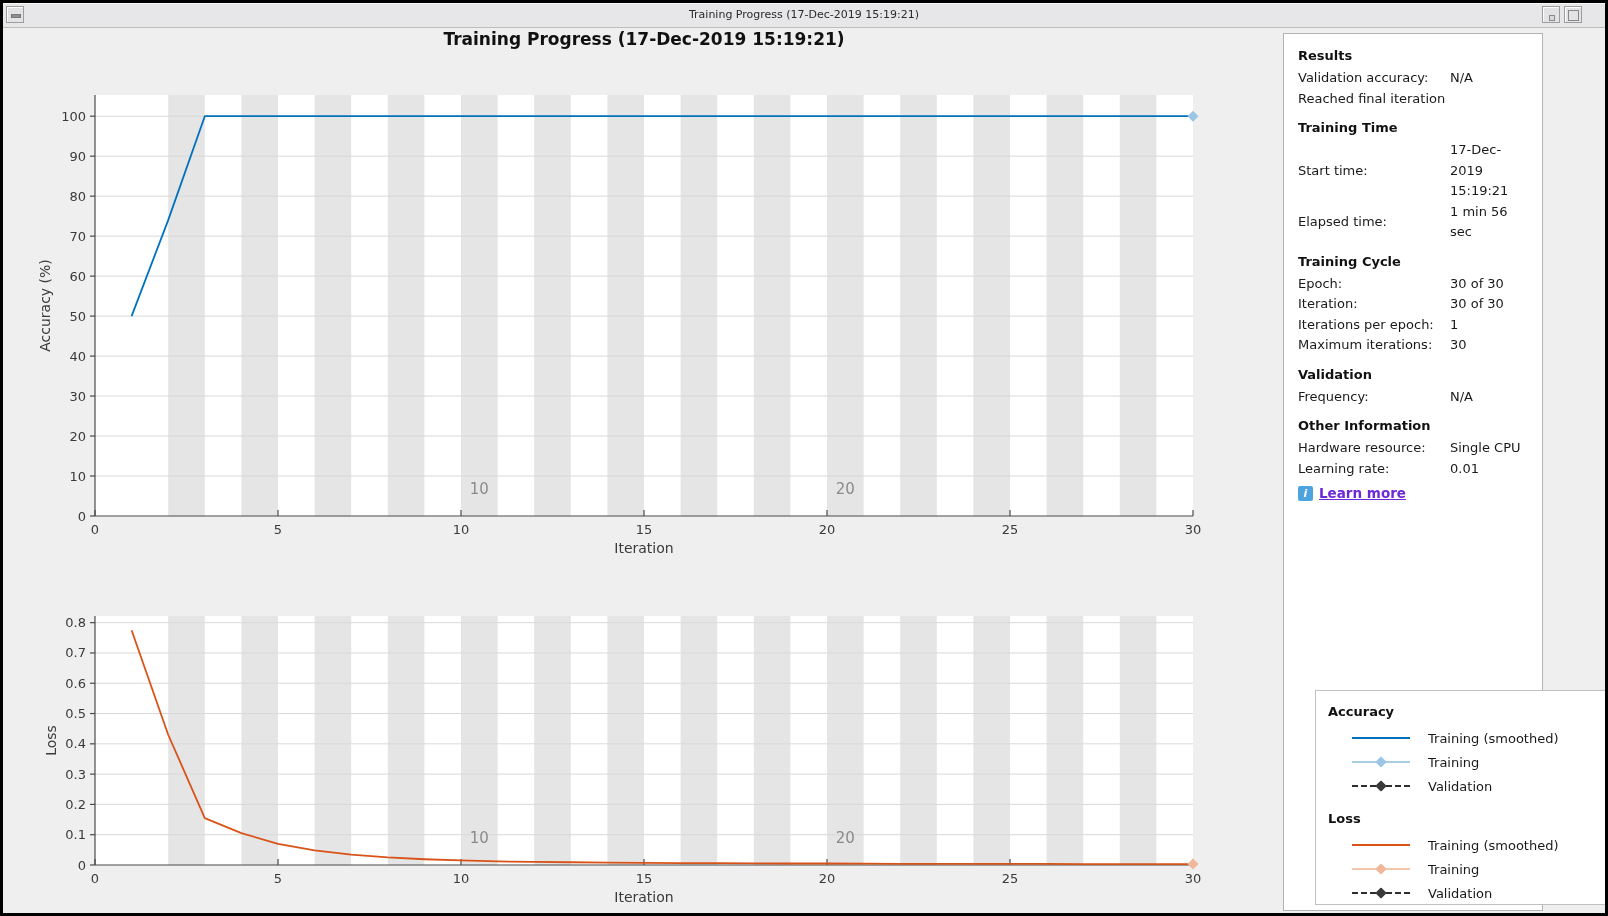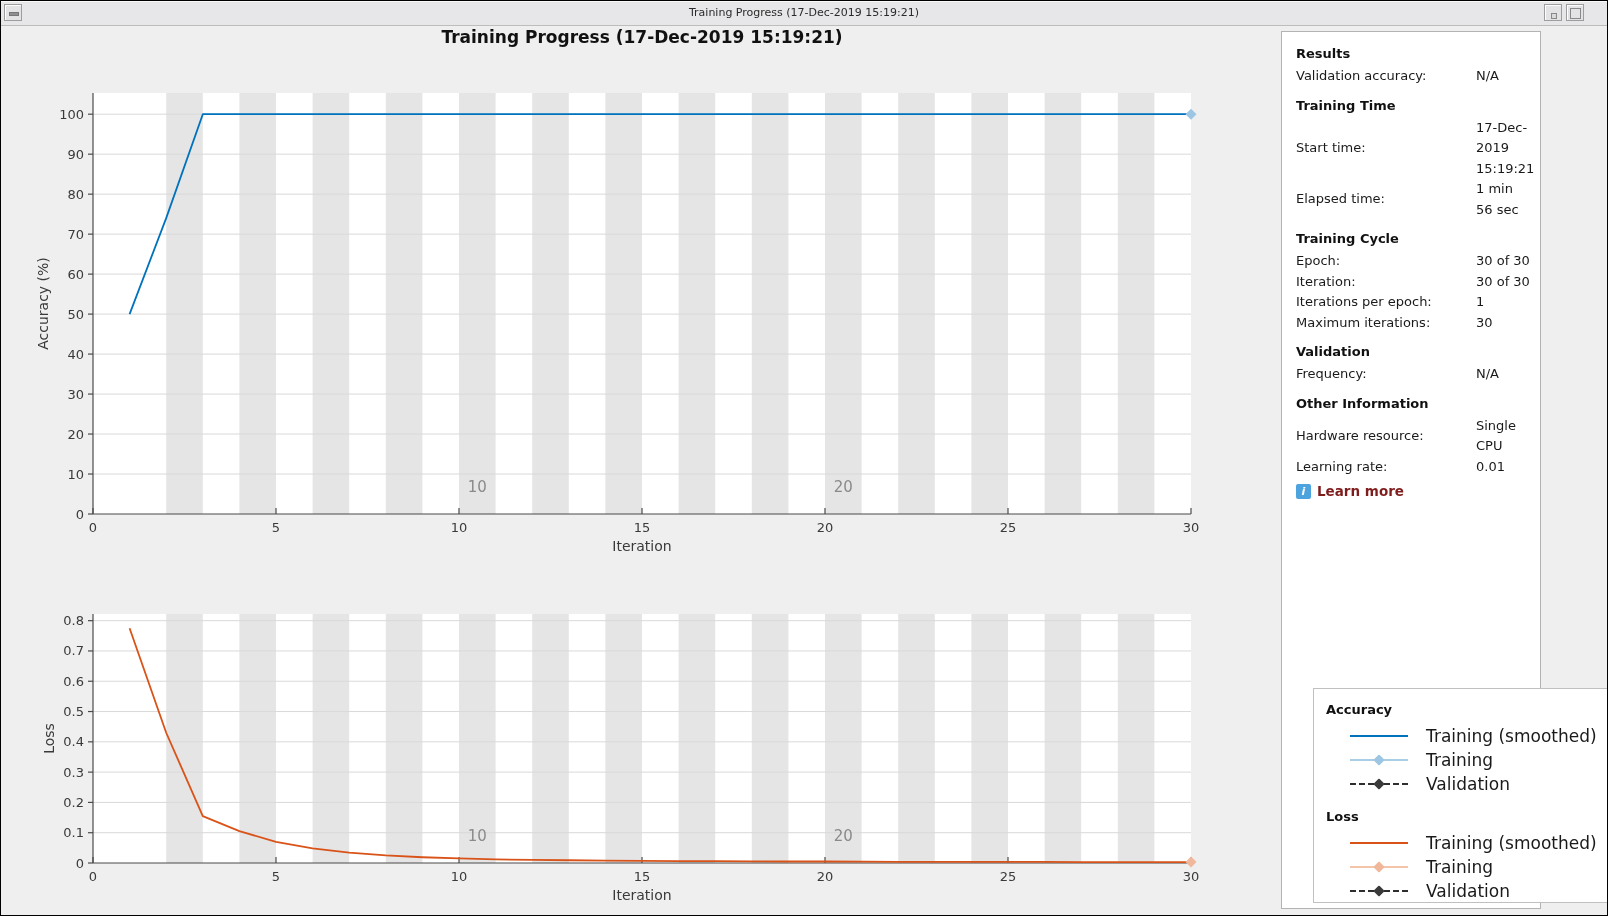--- a/index.html
+++ b/index.html
@@ -1,49 +1,49 @@
 <!DOCTYPE html>
 <html><head>
 <meta charset="utf-8">
 <style>
   html,body{margin:0;padding:0;background:#d9d9d9;font-family:"DejaVu Sans","Liberation Sans",sans-serif;}
-  .window{position:relative;width:1608px;height:916px;background:#efefef;border:1px solid #000000;box-sizing:border-box;overflow:hidden;}
+  .window{position:relative;width:1608px;height:916px;background:#efefef;border:3px solid #000000;box-sizing:border-box;overflow:hidden;}
   .titlebar{position:absolute;left:0;top:0;width:100%;height:24px;background:#e7e7e9;border-bottom:1px solid #bdbdbd;box-shadow:inset 0 1px 0 #fafafa;}
   .titlebar-text{position:absolute;left:0;right:0;top:5px;text-align:center;font-size:11px;color:#2a2a2a;}
   .tb-btn{position:absolute;top:3px;width:18px;height:17px;background:#e3e3e5;border:1px solid #9d9d9d;box-sizing:border-box;box-shadow:inset 1px 1px 0 #fdfdfd;}
   .tb-btn-menu{left:3px;}
   .tb-btn-min{right:45px;}
   .tb-btn-max{right:23px;}
   .tb-glyph-dash{position:absolute;left:4px;top:7px;width:8px;height:2px;background:#8e8e8e;border:1px solid #777;}
   .tb-glyph-dot{position:absolute;left:6px;top:8px;width:4px;height:4px;border:1px solid #888;background:#d9d9d9;}
   .tb-glyph-box{position:absolute;left:3px;top:3px;width:9px;height:9px;border:1px solid #888;background:transparent;}
   .chart-title{position:absolute;left:92px;top:26px;width:1098px;text-align:center;font-size:17px;font-weight:bold;color:#111;}
   svg.plots{position:absolute;left:0;top:0;width:1608px;height:916px;pointer-events:none;}
   svg.plots text{font-family:"DejaVu Sans","Liberation Sans",sans-serif;}
   .panel{position:absolute;left:1280px;top:30px;width:260px;height:878px;background:#ffffff;border:1px solid #b3b3b3;box-sizing:border-box;font-size:13px;color:#1a1a1a;}
   .panel-inner{padding:14px 10px 0 14px;}
   .sec-heading{font-weight:bold;margin:11px 0 5px 0;color:#111;}
   .sec-heading.first{margin-top:0;}
   .info-row{display:flex;line-height:20.5px;align-items:center;}
   .info-row .lbl{width:152px;flex:none;}
-  .info-row .val{flex:1;margin-left:28px;}
+  .info-row .val{flex:1;}
   .learn-more{position:absolute;left:14px;top:451px;display:flex;align-items:center;cursor:pointer;}
   .info-icon{width:15px;height:15px;border-radius:2px;color:#fff;font-size:11px;font-weight:bold;font-style:italic;text-align:center;line-height:15px;margin-right:6px;}
   .learn-more-text{font-weight:bold;font-size:13.5px;}
   .legend-box{position:absolute;left:7px;top:656px;width:304px;height:215px;border:1px solid #c0c0c0;background:#fff;box-sizing:border-box;padding:13px 0 0 12px;margin-left:24px;}
   .legend-heading{font-weight:bold;font-size:13px;color:#111;margin:0 0 7px 0;}
   .legend-heading.second{margin-top:13px;}
   .legend-row{display:flex;align-items:center;height:24px;padding-left:24px;}
   .sample{display:flex;align-items:center;width:66px;flex:none;}
   .sline{display:inline-block;height:2px;background:var(--c);}
   .sline.w-full{width:58px;}
   .sline.w-half{width:24px;}
   .sample.dashed .sline{height:0;background:none;border-top:2px dashed var(--c);}
   .sdiamond{display:inline-block;width:8px;height:8px;background:var(--m);transform:rotate(45deg);margin:0 1px;border-radius:1px;flex:none;}
-  .legend-label{margin-left:10px;color:#1a1a1a;font-size:17px;}
+  .legend-label{margin-left:10px;color:#1a1a1a;font-size:13px;}
 </style>
 </head>
 <body>
 
 <div class="window">
 
   <div class="titlebar">
     <div class="tb-btn tb-btn-menu">
       <span class="tb-glyph-dash"></span>
     </div>
@@ -195,20 +195,21 @@
 
   <div class="panel">
     <div class="panel-inner">
 
       <div class="sec-heading first">Results</div>
       <div class="info-row">
         <span class="lbl">Validation accuracy:</span>
         <span class="val">N/A</span>
       </div>
       <div class="info-row">
+        <span class="val">Reached final iteration</span>
       </div>
 
       <div class="sec-heading">Training Time</div>
       <div class="info-row">
         <span class="lbl">Start time:</span>
         <span class="val">17-Dec-2019 15:19:21</span>
       </div>
       <div class="info-row">
         <span class="lbl">Elapsed time:</span>
         <span class="val">1 min 56 sec</span>
@@ -245,21 +246,21 @@
       </div>
       <div class="info-row">
         <span class="lbl">Learning rate:</span>
         <span class="val">0.01</span>
       </div>
 
     </div>
 
     <div class="learn-more">
       <span class="info-icon" id="infoIcon" style="background: rgb(77, 163, 221);">i</span>
-      <span class="learn-more-text" id="learnMoreText" style="color: #7f1d1d;">Learn more</span>
+      <span class="learn-more-text" id="learnMoreText" style="color: #6d28d9; text-decoration: underline;">Learn more</span>
     </div>
 
     <div class="legend-box">
       <div class="legend-heading">Accuracy</div>
       <div class="legend-row">
         <span class="sample solid" style="--c: #0072BD; --m: #0072BD;">
             <span class="sline w-full"></span>
           </span>
         <span class="legend-label">Training (smoothed)</span>
       </div>

